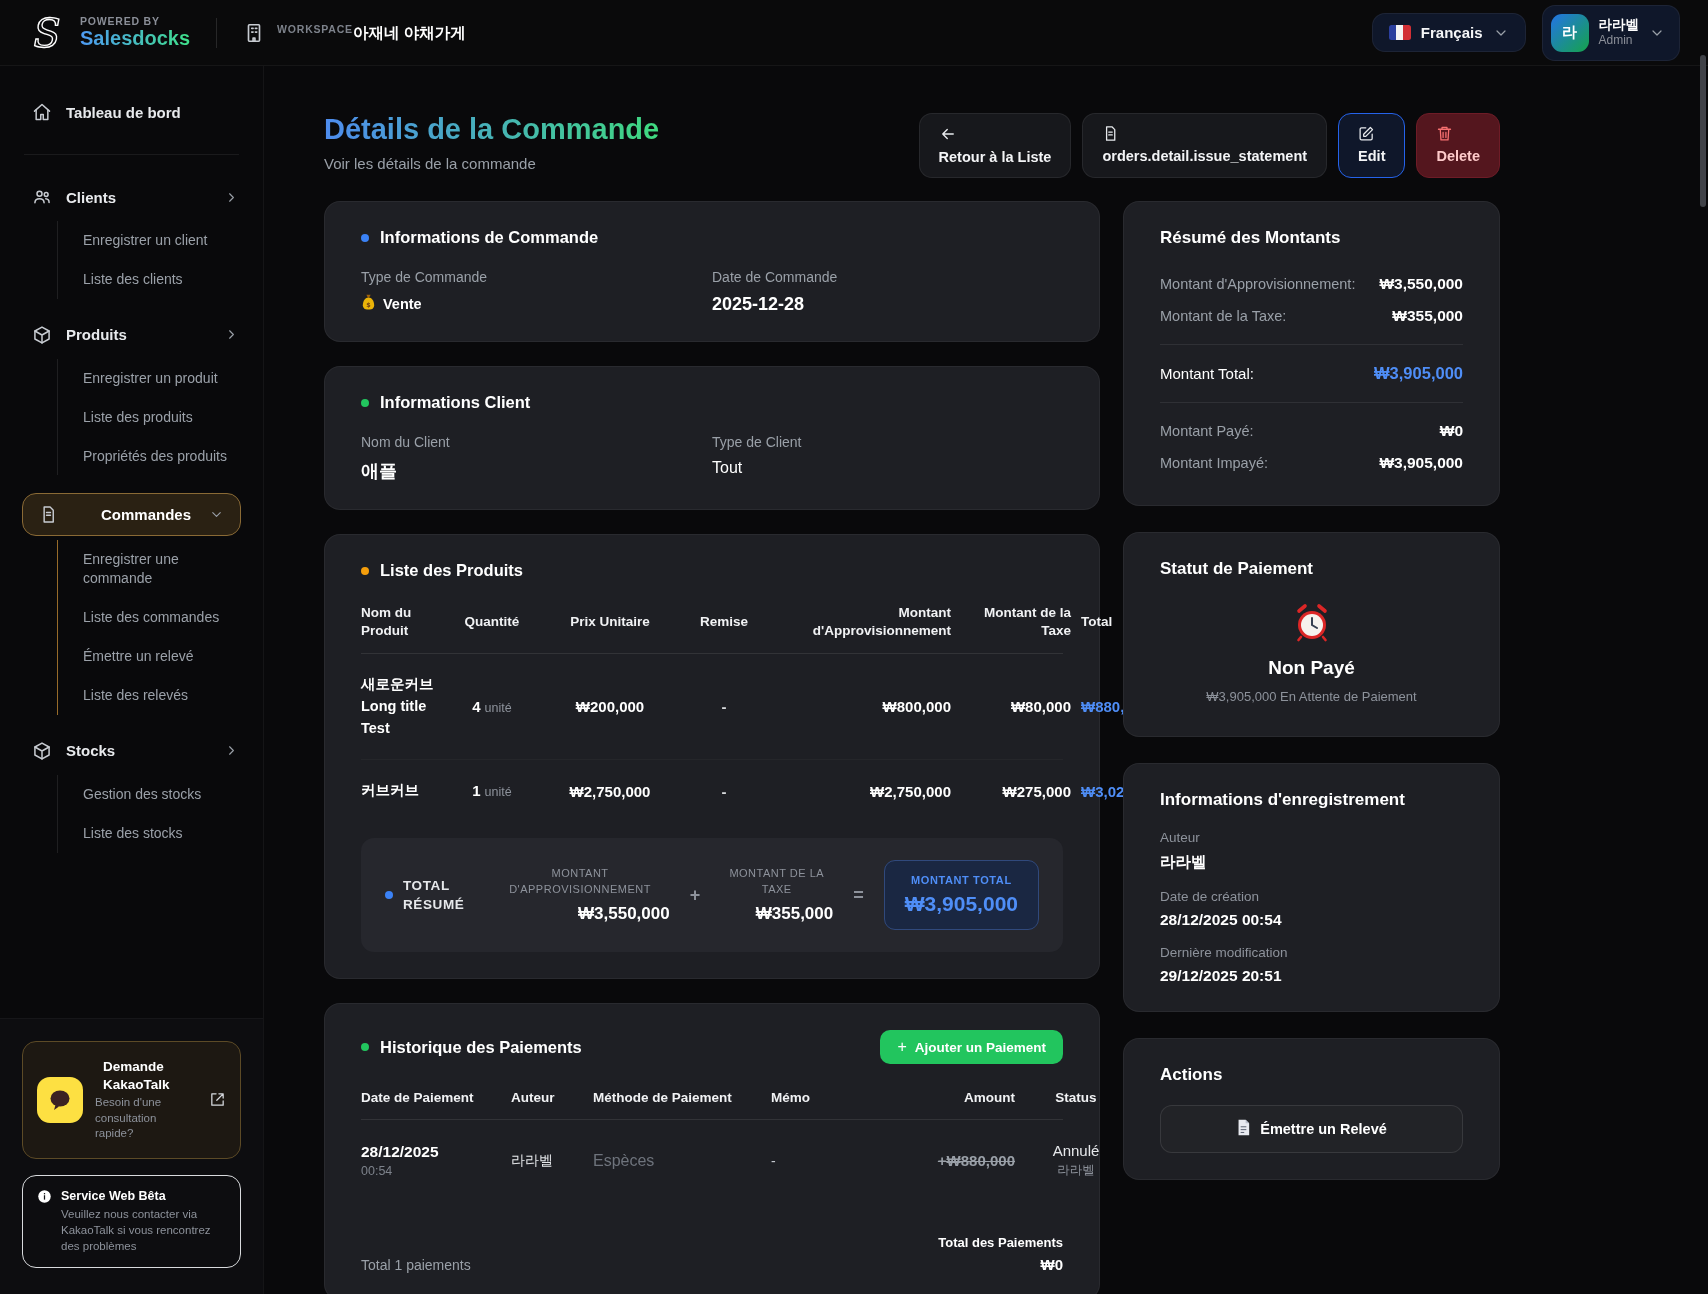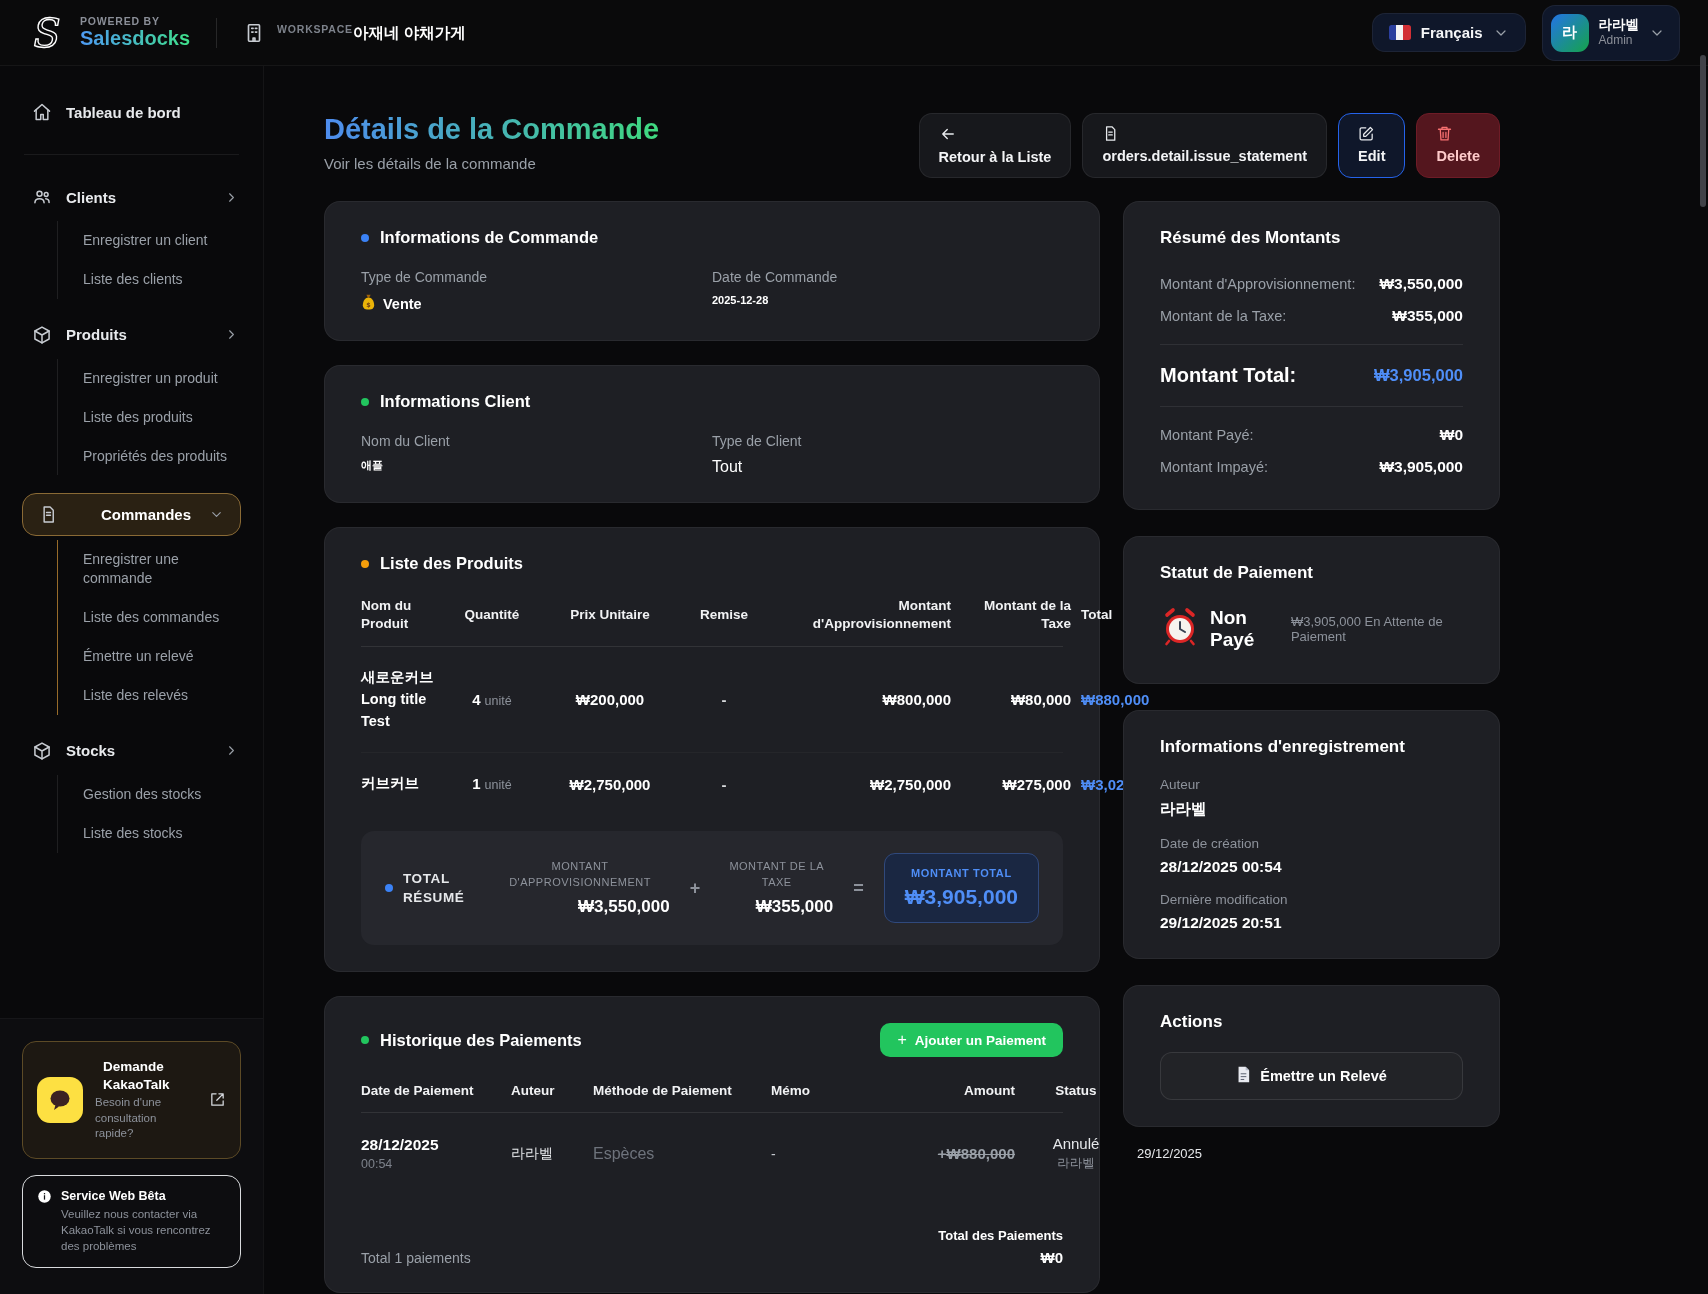--- a/index.html
+++ b/index.html
@@ -75,21 +75,21 @@
   .columns { display:flex; gap:23px; }
   .col-left { width:776px; flex:0 0 776px; display:flex; flex-direction:column; gap:24px; }
   .col-right { width:377px; flex:0 0 377px; display:flex; flex-direction:column; gap:26px; }
   .card { background:#1e1f24; border:1px solid rgba(255,255,255,0.05); border-radius:16px; padding:26px 36px; }
   .card-title { display:flex; align-items:center; gap:11px; font-size:16.5px; font-weight:700; color:#fff; }
   .dot { width:8px; height:8px; border-radius:50%; }
   .dot.blue{background:#3b82f6;} .dot.green{background:#22c55e;} .dot.orange{background:#f59e0b;}
 
   .info-grid { display:grid; grid-template-columns:1fr 1fr; margin-top:22px; row-gap:6px; }
   .f-label { font-size:14px; color:#9aa0a8; margin-bottom:9px; }
-  .f-value { font-size:11px; font-weight:700; color:#fff; display:flex; align-items:center; gap:7px; }
+  .f-value { font-size:18px; font-weight:700; color:#fff; display:flex; align-items:center; gap:7px; }
   .f-value.small { font-size:14.5px; }
   .f-value.normal { font-weight:400; font-size:16px; }
 
   
   .ptable { margin-top:24px; }
   .pt-head, .pt-row { display:grid; grid-template-columns:76px 90px 126px 82px 176px 110px 1fr; column-gap:10px; align-items:center; }
   .pt-head { padding-bottom:14px; border-bottom:1px solid rgba(255,255,255,0.09); }
   .pt-head > div { font-size:13.5px; font-weight:700; color:#f1f2f4; line-height:1.3; }
   .pt-row { padding:20px 0; border-bottom:1px solid rgba(255,255,255,0.03); }
   .pt-row:last-child { border-bottom:none; }
@@ -131,24 +131,24 @@
   .pf-left { font-size:14px; color:#9aa0a8; }
   .pf-right { display:flex; flex-direction:column; align-items:flex-end; gap:6px; }
   .pf-right .l { font-size:13px; font-weight:700; color:#fff; }
   .pf-right .v { font-size:15px; font-weight:700; color:#fff; }
 
   
   .rc-title { font-size:17px; font-weight:700; color:#fff; margin-bottom:20px; }
   .amount-row { display:flex; justify-content:space-between; align-items:center; padding:7px 0; }
   .amount-row .al { font-size:14.5px; color:#9aa0a8; }
   .amount-row .av { font-size:15.5px; font-weight:700; color:#fff; }
-  .amount-row.big .al { font-size:20px; font-weight:700; color:#fff; }
+  .amount-row.big .al { font-size:15px; font-weight:400; color:#fff; }
   .amount-row.big .av { font-size:16.5px; color:#4f8ef7; }
   .hr { height:1px; background:rgba(255,255,255,0.08); margin:12px 0; }
-  .status-center { display:flex; flex-direction:row; align-items:center; gap:10px; padding:4px 0 6px; }
+  .status-center { display:flex; flex-direction:column; align-items:center; gap:10px; padding:4px 0 6px; }
   .status-name { font-size:19px; font-weight:700; color:#fff; }
   .status-desc { font-size:13px; color:#8d929b; }
   .rec-label { font-size:13.5px; color:#8d929b; margin-bottom:7px; }
   .rec-value { font-size:15.5px; font-weight:700; color:#fff; margin-bottom:16px; }
   .rec-value:last-child { margin-bottom:0; }
   .btn-issue { display:flex; align-items:center; justify-content:center; gap:9px; background:#222327; border:1px solid rgba(255,255,255,0.1); border-radius:12px; padding:13px 0; width:100%; color:#fff; font-size:14.5px; font-weight:700; cursor:pointer; }
 
   .scroll-thumb { position:absolute; right:2px; top:55px; width:6px; height:152px; border-radius:3px; background:#404248; }
 </style>
 </head>

